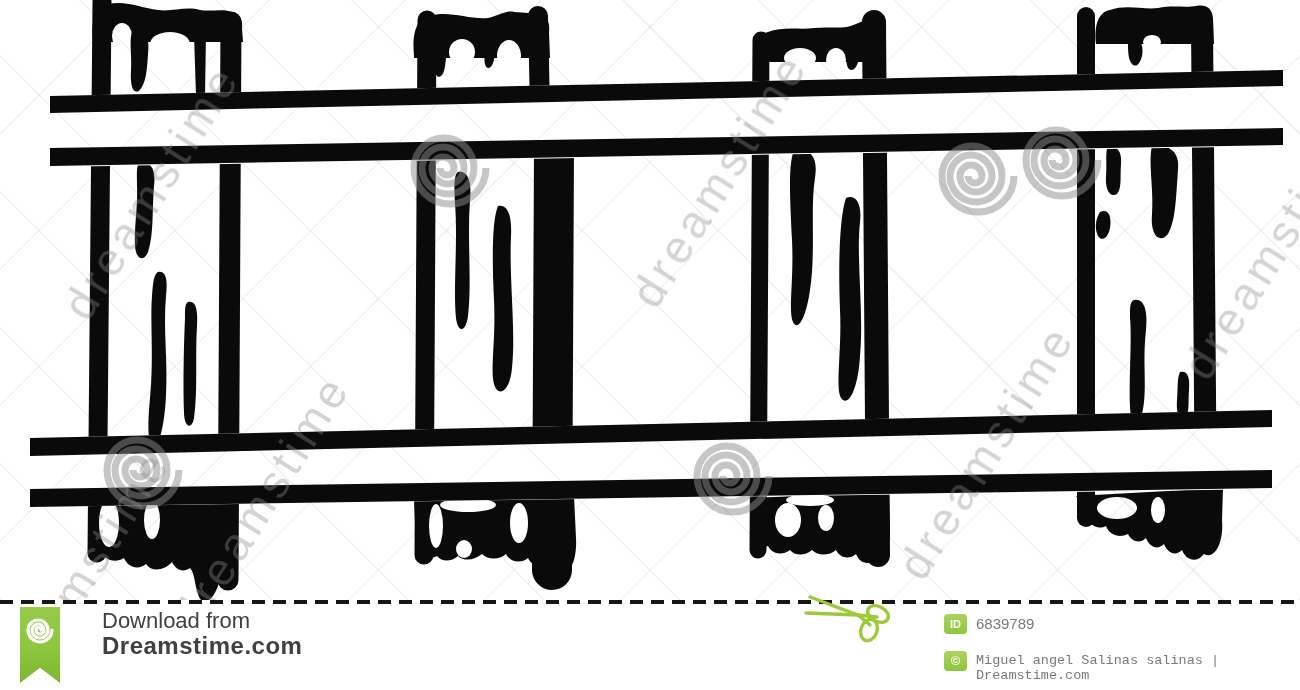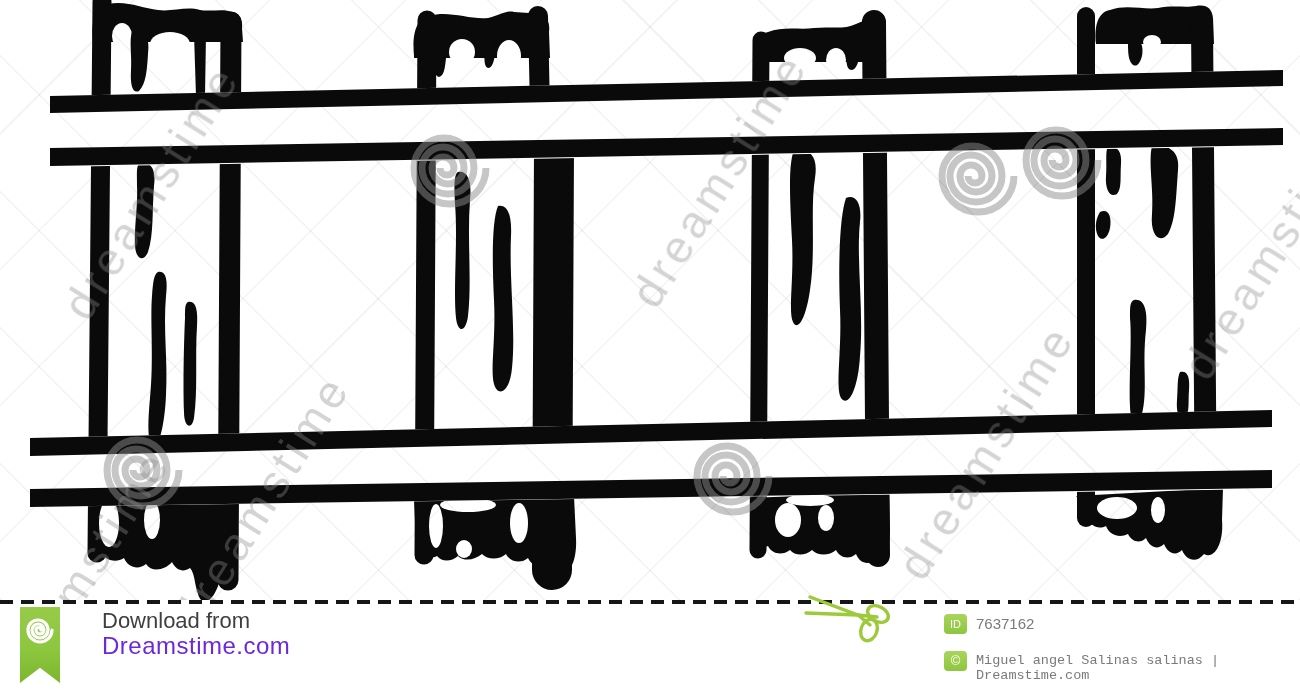--- a/index.html
+++ b/index.html
@@ -20,27 +20,27 @@
     position:absolute;left:0;top:0;width:1300px;height:4px;
     background:repeating-linear-gradient(90deg,#161616 0 13px,transparent 13px 21px);
   }
   .ribbon{
     position:absolute;left:20px;top:7px;width:40px;height:76px;
     background:linear-gradient(180deg,#97cb48 0%,#8dc63f 55%,#7cb52e 100%);
     clip-path:polygon(0 0,100% 0,100% 100%,50% 80%,0 100%);
   }
   .ribbon svg{position:absolute;left:5px;top:8px;}
   .dl-label{position:absolute;left:102px;top:8px;font-size:22px;color:#3f3f3f;}
-  .site-name{position:absolute;left:102px;top:32px;font-size:24px;font-weight:normal;color:#6d28d9;letter-spacing:0.5px;}
+  .site-name{position:absolute;left:102px;top:32px;font-size:24px;font-weight:bold;color:#404040;letter-spacing:0.5px;}
   .disclaimer{position:absolute;left:103px;top:61px;font-size:12px;color:#b3b3b3;}
   .scissors{position:absolute;left:798px;top:-7px;width:100px;height:55px;}
   .badge{
     position:absolute;width:23px;height:20px;border-radius:4px;
     background:linear-gradient(180deg,#aad45c 0%,#8dc63f 100%);
-    color:#ffffff;font-weight:normal;text-align:center;
+    color:#ffffff;font-weight:bold;text-align:center;
   }
   .badge-id{left:944px;top:14px;font-size:11px;line-height:20px;}
   .badge-c{left:944px;top:51px;font-size:13px;line-height:19px;}
   .id-value{position:absolute;left:976px;top:15px;font-size:15px;color:#7a7a7a;}
   .credit{position:absolute;left:976px;top:53px;font-size:13.5px;color:#7a7a7a;font-family:Liberation Mono, monospace;}
   .wm-text{font-family:"Liberation Sans", sans-serif;}
 </style>
 </head>
 <body>
 
@@ -165,18 +165,18 @@
     <svg class="scissors" viewBox="0 0 100 55">
       <g stroke="#9dca3b" stroke-width="3.4" fill="none" stroke-linecap="round">
         <path d="M 79 24 L 60 22 L 12 4"></path>
         <path d="M 72 32 L 60 22 L 8 20"></path>
         <ellipse cx="80" cy="21" rx="11" ry="7.5" transform="rotate(28 80 21)"></ellipse>
         <ellipse cx="71" cy="37" rx="8" ry="11" transform="rotate(20 71 37)"></ellipse>
       </g>
     </svg>
 
     <div class="badge badge-id">ID</div>
-    <div class="id-value">7637162</div>
+    <div class="id-value">6839789</div>
     <div class="badge badge-c">©</div>
     <div class="credit">Miguel angel Salinas salinas | Dreamstime.com</div>
   </div>
 
 </div>
 
 </body></html>

